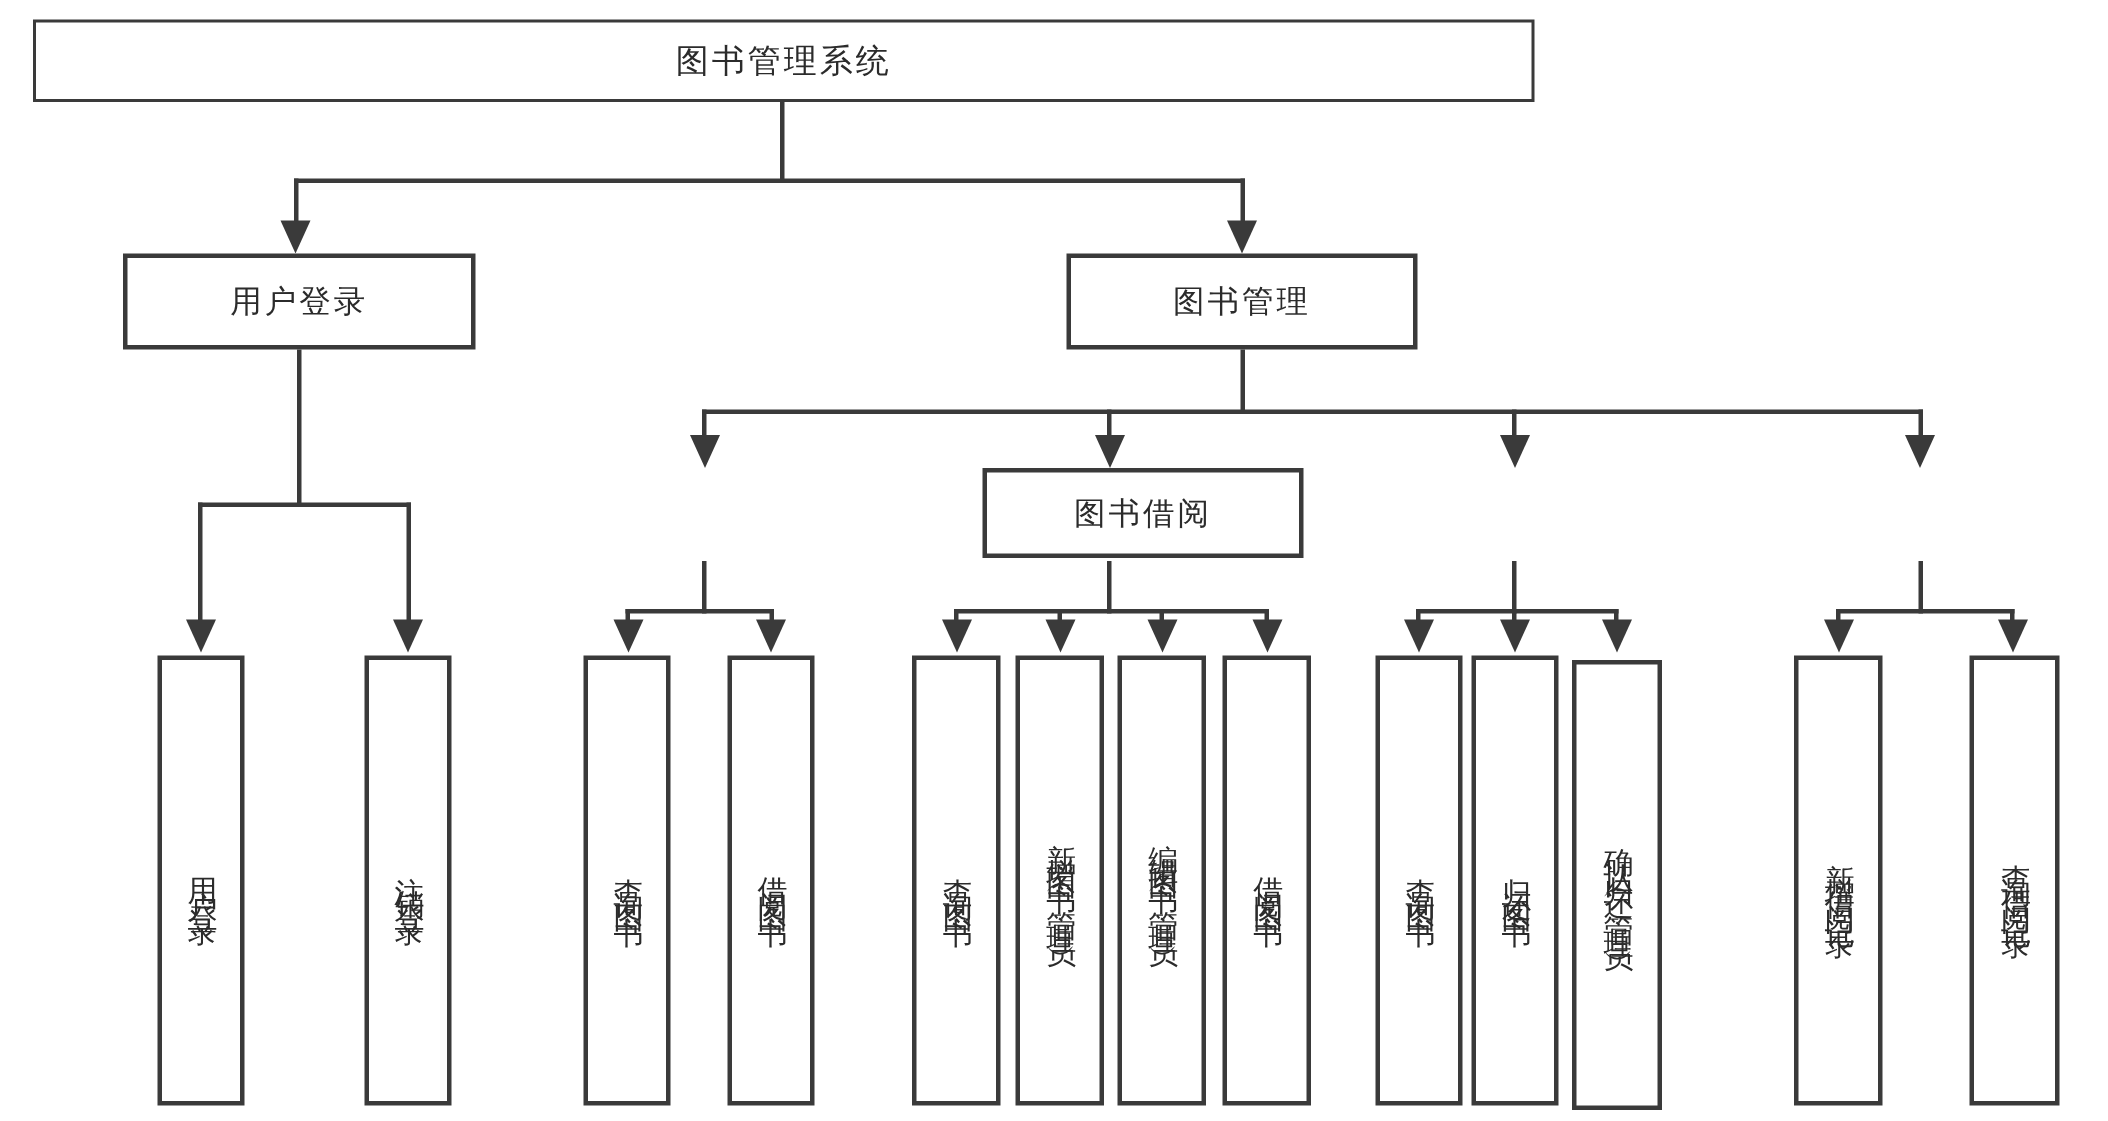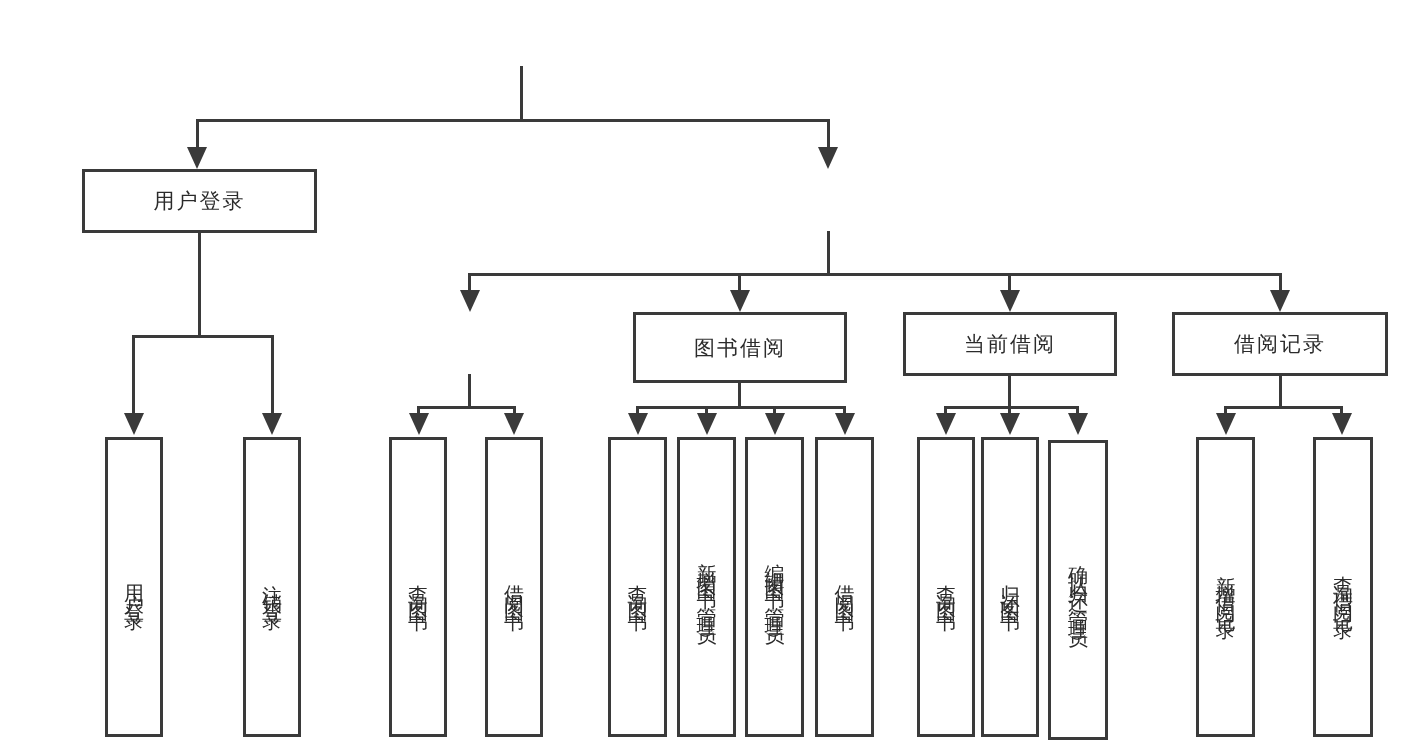--- a/index.html
+++ b/index.html
@@ -117,26 +117,26 @@
   <div class="vl" style="left:1076px; top:406px; height:10px"></div>
   <div class="arr" style="left:1068px; top:413px"></div>
 
   <div class="vl" style="left:1279px; top:374px; height:35px"></div>
   <div class="hl" style="left:1224px; top:406px; width:119px"></div>
   <div class="vl" style="left:1224px; top:406px; height:10px"></div>
   <div class="arr" style="left:1216px; top:413px"></div>
   <div class="vl" style="left:1340px; top:406px; height:10px"></div>
   <div class="arr" style="left:1332px; top:413px"></div>
 
+  <div class="box root" style="left:22px; top:13px; width:1001px; height:55px">图书管理系统</div>
 
   <div class="box hnode" style="left:82px; top:169px; width:235px; height:64px">用户登录</div>
+  <div class="box hnode" style="left:711px; top:169px; width:234px; height:64px">图书管理</div>
 
-  <div class="box hnode" style="left:633px; top:312px; width:214px; height:71px">图书借阅</div>
-  <div class="box hnode" style="left:903px; top:312px; width:214px; height:64px">当前借阅</div>
-  <div class="box hnode" style="left:1172px; top:312px; width:216px; height:64px">借阅记录</div>
+  <div class="box hnode" style="left:655px; top:312px; width:214px; height:60px">图书借阅</div>
 
   <div class="box vnode" style="left:105px; top:437px; width:58px; height:300px">用户登录</div>
   <div class="box vnode" style="left:243px; top:437px; width:58px; height:300px">注销登录</div>
 
   <div class="box vnode" style="left:389px; top:437px; width:58px; height:300px">查询图书</div>
   <div class="box vnode" style="left:485px; top:437px; width:58px; height:300px">借阅图书</div>
 
   <div class="box vnode" style="left:608px; top:437px; width:59px; height:300px">查询图书</div>
   <div class="box vnode" style="left:677px; top:437px; width:59px; height:300px">新增图书（管理员）</div>
   <div class="box vnode" style="left:745px; top:437px; width:59px; height:300px">编辑图书（管理员）</div>

